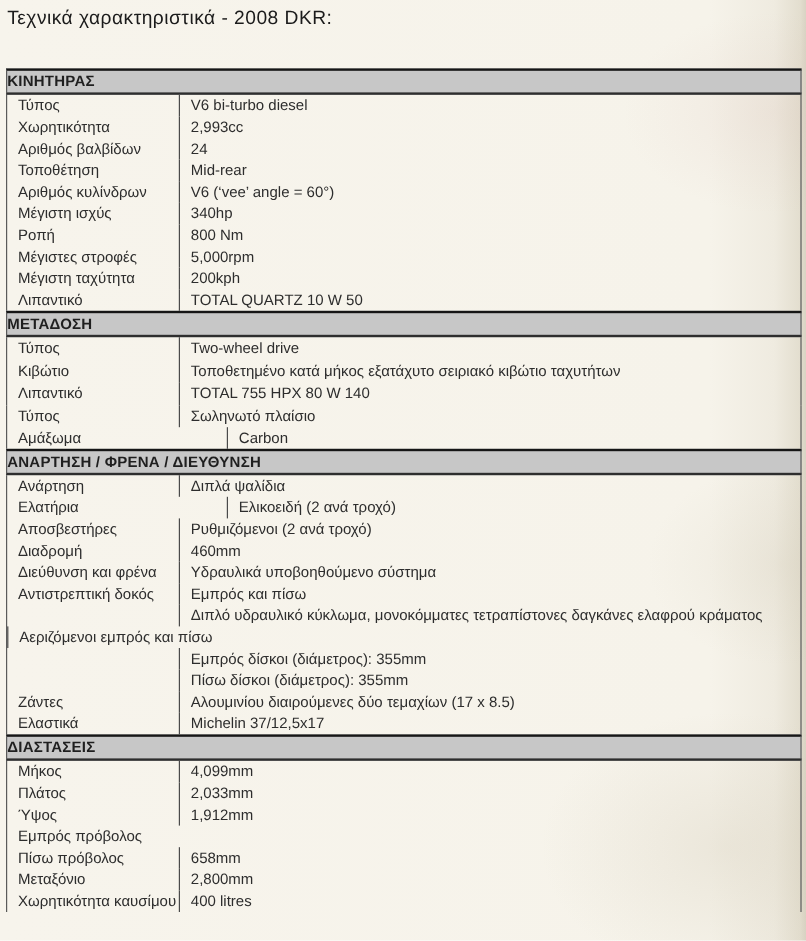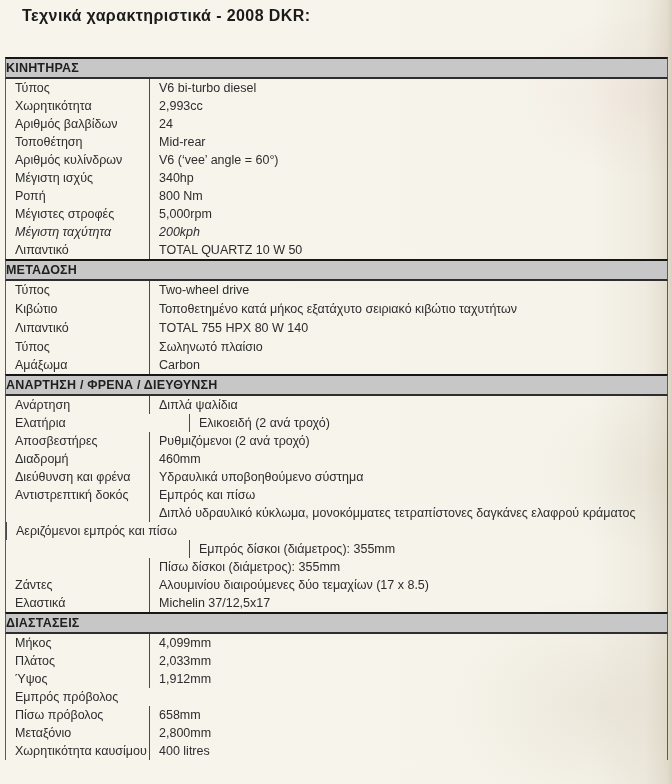--- a/index.html
+++ b/index.html
@@ -9,22 +9,22 @@
   }
   .page {
     position:relative; width:672px; height:784px;
     background:
       radial-gradient(ellipse 180px 120px at 96% 12%, rgba(214,186,178,0.18), transparent 70%),
       radial-gradient(ellipse 220px 160px at 90% 90%, rgba(196,186,162,0.22), transparent 70%),
       radial-gradient(ellipse 160px 120px at 97% 60%, rgba(200,192,170,0.18), transparent 70%),
       linear-gradient(to right, #f7f4ec 0%, #f6f3ea 88%, #efebe0 96%, #e3decf 99.2%, #d8d2c2 100%);
   }
   .page-title {
-    position:absolute; top:7px; left:22px;
-    font-size:16px; font-weight:700; color:#1b1b1b; letter-spacing:0.4px;
+    position:absolute; top:7px; left:6px;
+    font-size:16px; font-weight:400; color:#1b1b1b; letter-spacing:0.4px;
     white-space:nowrap;
   }
   .spec-table {
     position:absolute; top:57px; left:5px; width:663px;
   }
   .section-header {
     box-sizing:border-box; height:22px;
     background:#c7c7c7;
     border-top:2px solid #161616;
     border-bottom:2px solid #2e2e2e;
@@ -84,21 +84,21 @@
           <div class="spec-value">340hp</div>
         </div>
         <div class="spec-row" style="height: 18px; line-height: 18px;">
           <div class="spec-label">Ροπή</div>
           <div class="spec-value">800 Nm</div>
         </div>
         <div class="spec-row" style="height: 18px; line-height: 18px;">
           <div class="spec-label">Μέγιστες στροφές</div>
           <div class="spec-value">5,000rpm</div>
         </div>
-        <div class="spec-row" style="height: 18px; line-height: 18px; font-style: italic;">
+        <div class="spec-row" style="height: 18px; line-height: 18px;">
           <div class="spec-label">Μέγιστη ταχύτητα</div>
           <div class="spec-value">200kph</div>
         </div>
         <div class="spec-row" style="height: 18px; line-height: 18px;">
           <div class="spec-label">Λιπαντικό</div>
           <div class="spec-value">TOTAL QUARTZ 10 W 50</div>
         </div>
       </div>
       <div class="section-header">ΜΕΤΑΔΟΣΗ</div>
       <div class="section-body">
@@ -113,21 +113,21 @@
         <div class="spec-row" style="height: 19px; line-height: 19px;">
           <div class="spec-label">Λιπαντικό</div>
           <div class="spec-value">TOTAL 755 HPX 80 W 140</div>
         </div>
       </div>
       <div class="section-body">
         <div class="spec-row" style="height: 18px; line-height: 18px;">
           <div class="spec-label">Τύπος</div>
           <div class="spec-value">Σωληνωτό πλαίσιο</div>
         </div>
-        <div class="spec-row" style="height: 18px; line-height: 18px;">
+        <div class="spec-row" style="height: 18px; line-height: 18px; gap: 40px;">
           <div class="spec-label">Αμάξωμα</div>
           <div class="spec-value">Carbon</div>
         </div>
       </div>
       <div class="section-header">ΑΝΑΡΤΗΣΗ / ΦΡΕΝΑ / ΔΙΕΥΘΥΝΣΗ</div>
       <div class="section-body">
         <div class="spec-row" style="height: 18px; line-height: 18px;">
           <div class="spec-label">Ανάρτηση</div>
           <div class="spec-value">Διπλά ψαλίδια</div>
         </div>
@@ -151,21 +151,21 @@
           <div class="spec-label">Αντιστρεπτική  δοκός</div>
           <div class="spec-value">Εμπρός και πίσω</div>
         </div>
         <div class="spec-row" style="height: 18px; line-height: 18px;">
           <div class="spec-label"></div>
           <div class="spec-value">Διπλό υδραυλικό κύκλωμα, μονοκόμματες τετραπίστονες δαγκάνες ελαφρού κράματος</div>
         </div>
         <div class="spec-row" style="height: 18px; line-height: 18px;">
           <div class="spec-value">Αεριζόμενοι εμπρός και πίσω</div>
         </div>
-        <div class="spec-row" style="height: 18px; line-height: 18px; gap: 40px;">
+        <div class="spec-row" style="height: 18px; line-height: 18px;">
           <div class="spec-label"></div>
           <div class="spec-value">Εμπρός δίσκοι (διάμετρος): 355mm</div>
         </div>
         <div class="spec-row" style="height: 18px; line-height: 18px;">
           <div class="spec-label"></div>
           <div class="spec-value">Πίσω δίσκοι (διάμετρος): 355mm</div>
         </div>
         <div class="spec-row" style="height: 18px; line-height: 18px;">
           <div class="spec-label">Ζάντες</div>
           <div class="spec-value">Αλουμινίου διαιρούμενες δύο τεμαχίων (17 x 8.5)</div>

